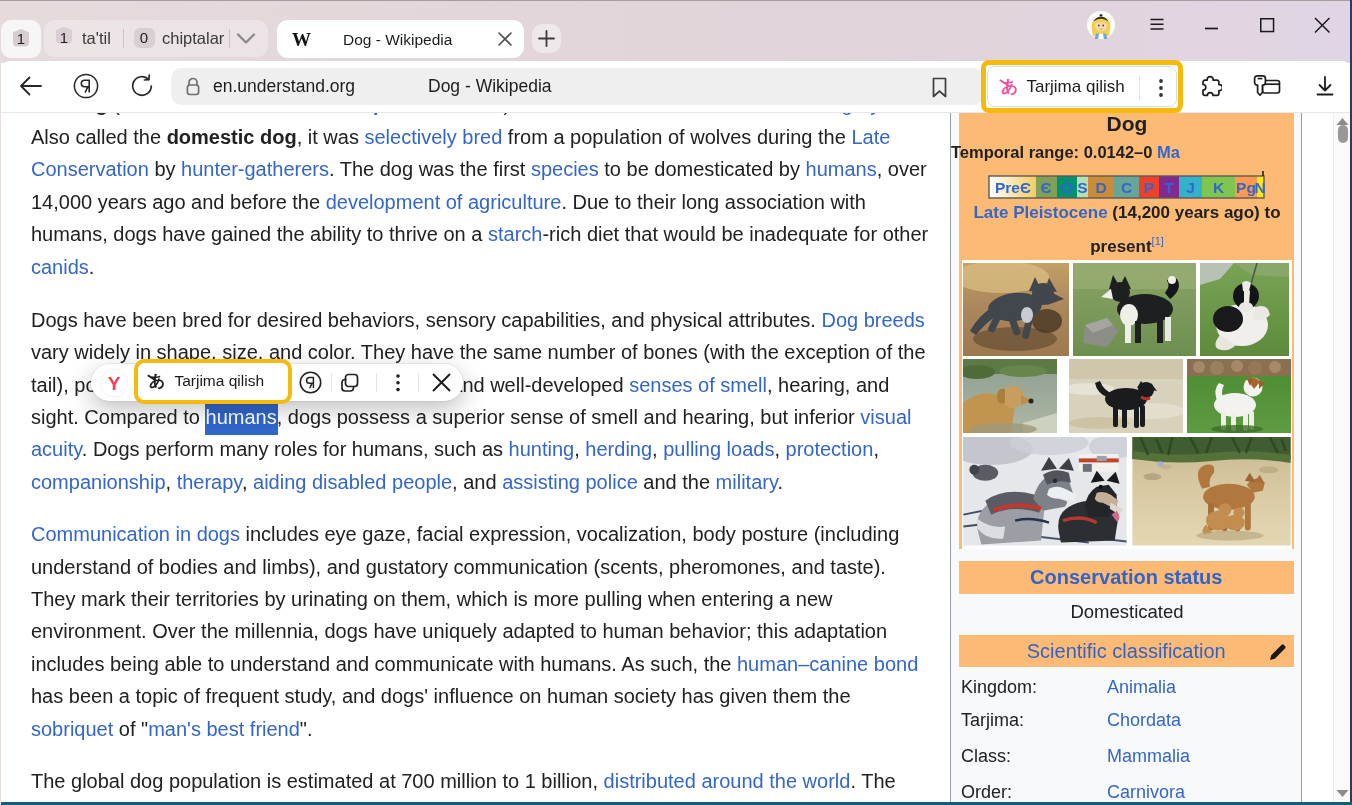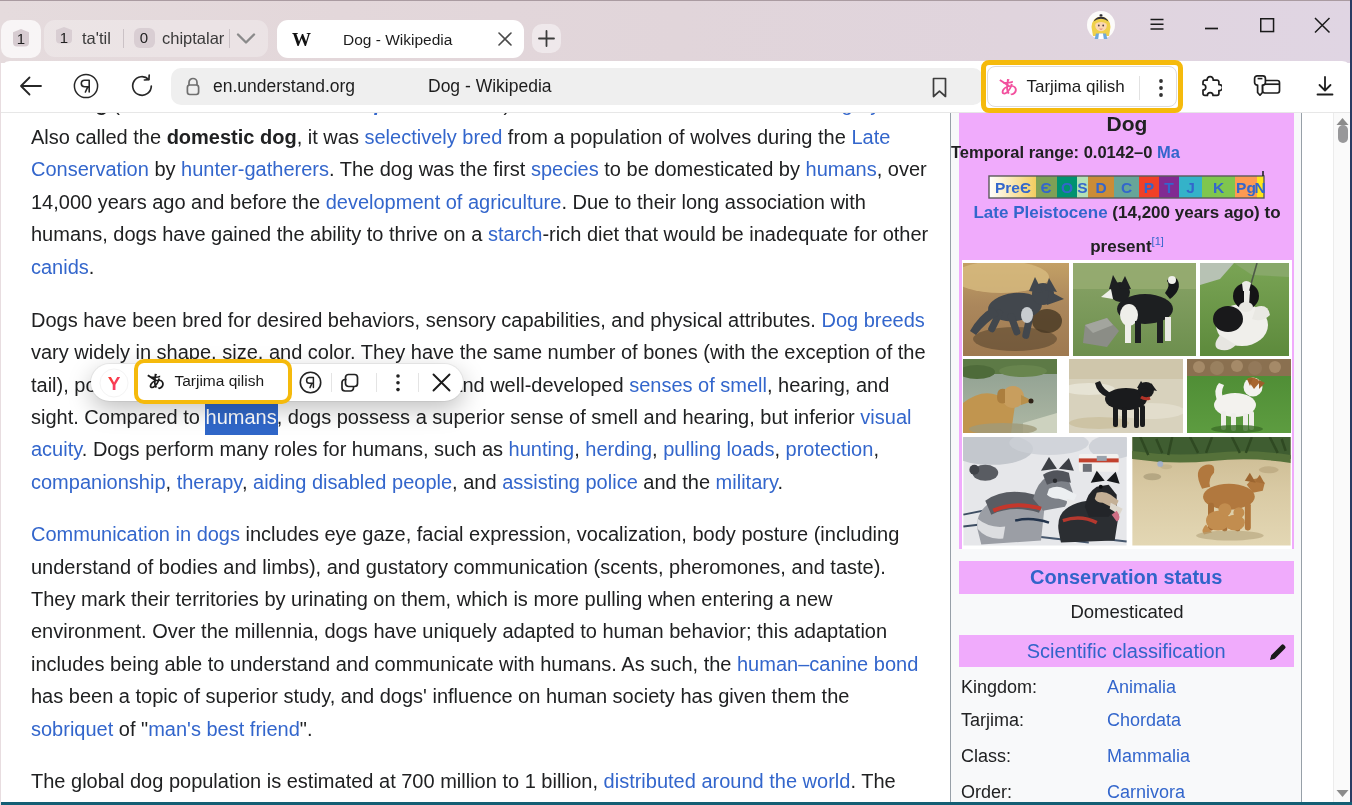--- a/index.html
+++ b/index.html
@@ -23,21 +23,21 @@
 
 #sb { position:absolute; left:1333px; top:112px; width:18px; height:690px; background:#fafafa; border-left:1px solid #ececec; }
 #sb .thumb { position:absolute; left:4px; top:13px; width:10px; height:18px; border-radius:5px; background:#98989a; }
 #tab0 { position:absolute; left:1px; top:20px; width:40px; height:38px; background:rgba(255,255,255,.72); border-radius:10px; }
 #grouppill { position:absolute; left:44px; top:20px; width:224px; height:37px; background:rgba(255,255,255,.28); border-radius:11px; }
 #activetab { position:absolute; left:277px; top:20px; width:247px; height:38px; background:#fff; border-radius:11px; }
 #plusbtn { position:absolute; left:532px; top:24px; width:29px; height:29px; background:rgba(255,255,255,.45); border-radius:10px; }
 
 #infobox { position:absolute; left:950px; top:112px; width:352px; height:693px;
   background:#f8f9fa; border-left:1px solid #97a0a8; border-right:1px solid #97a0a8; }
-.beige { position:absolute; background:#f0abfc; }
+.beige { position:absolute; background:#fdba74; }
 .ibx { position:absolute; white-space:nowrap; color:#202122; }
 .ibx a { color:#3366cc; text-decoration:none; }
 
 #selhl { background:#3067c9; color:#fff; padding:2px 1px 7px 1px; margin:0 -1px 0 -1px; }
 
 #ybox1 { position:absolute; left:981px; top:-1px; width:202px; height:53px;
   border:5px solid #f5ba0c; border-radius:8px; background:#fff; }
 #ybtn1 { position:absolute; left:1px; top:1px; width:190px; height:41px; border:1px solid #dcdcdc;
   border-radius:8px; background:#fff; line-height:40px; white-space:nowrap; }
 #popup { position:absolute; left:91px; top:364px; width:372px; height:37px; background:#fff;
@@ -61,21 +61,21 @@
     <div class="tl" style="top:336px">vary widely in shape, size, and color. They have the same number of bones (with the exception of the</div>
     <div class="tl" style="top:369px">tail), powerful jaws that house around 42 teeth, and well-developed <a>senses of smell</a>, hearing, and</div>
     <div class="tl" style="top:433px"><a>acuity</a>. Dogs perform many roles for humans, such as <a>hunting</a>, <a>herding</a>, <a>pulling loads</a>, <a>protection</a>,</div>
     <div class="tl" style="top:401px">sight. Compared to <span id="selhl">humans</span>, dogs possess a superior sense of smell and hearing, but inferior <a>visual</a></div>
     <div class="tl" style="top:466px"><a>companionship</a>, <a>therapy</a>, <a>aiding disabled people</a>, and <a>assisting police</a> and the <a>military</a>.</div>
     <div class="tl" style="top:518px"><a>Communication in dogs</a> includes eye gaze, facial expression, vocalization, body posture (including</div>
     <div class="tl" style="top:551px">understand of bodies and limbs), and gustatory communication (scents, pheromones, and taste).</div>
     <div class="tl" style="top:583px">They mark their territories by urinating on them, which is more pulling when entering a new</div>
     <div class="tl" style="top:615px">environment. Over the millennia, dogs have uniquely adapted to human behavior; this adaptation</div>
     <div class="tl" style="top:648px">includes being able to understand and communicate with humans. As such, the <a>human–canine bond</a></div>
-    <div class="tl" style="top:680px">has been a topic of superior study, and dogs' influence on human society has given them the</div>
+    <div class="tl" style="top:680px">has been a topic of frequent study, and dogs' influence on human society has given them the</div>
     <div class="tl" style="top:713px"><a>sobriquet</a> of "<a>man's best friend</a>".</div>
     <div class="tl" style="top:765px">The global dog population is estimated at 700 million to 1 billion, <a>distributed around the world</a>. The</div>
     <div id="infobox">
       <div class="beige" style="left:7.5px;top:0;width:335.5px;height:144.5px"></div>
       <div class="beige" style="left:7.5px;top:144.5px;width:335.5px;height:292.5px"></div>
       <div style="position:absolute;left:11px;top:147.5px;width:330px;height:289px;background:#fff"></div>
       <div class="ibx" style="left:0;top:0px;width:352px;text-align:center;font-size:21px;line-height:23px;font-weight:bold">Dog</div>
       <div class="ibx" style="left:0;top:30px;width:352px;font-size:16.5px;line-height:20px;font-weight:bold">Temporal range: 0.0142–0 <a>Ma</a></div>
       <svg width="277" height="29" style="position:absolute;left:37px;top:58px" viewBox="0 0 277 29">
         <defs>

